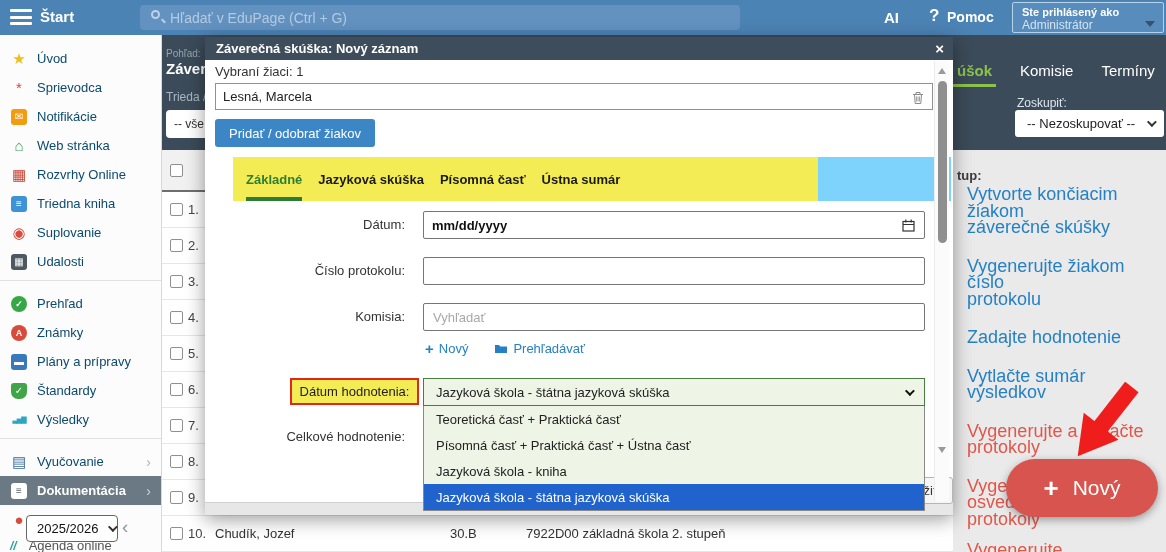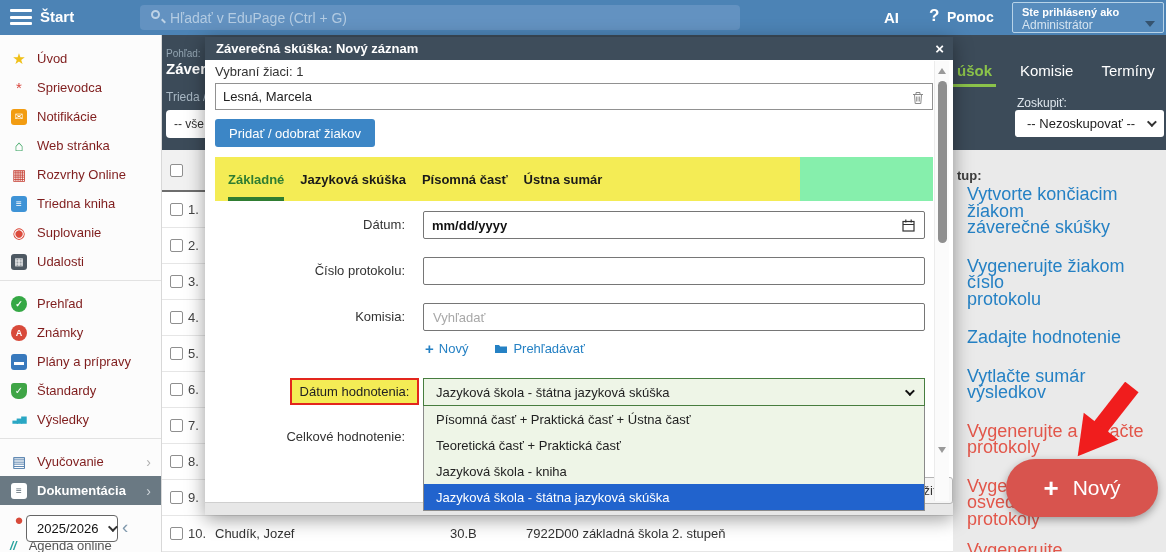--- a/index.html
+++ b/index.html
@@ -26,21 +26,21 @@
   .account .caret { position:absolute; right:8px; top:18px; width:0; height:0; border-left:5px solid transparent; border-right:5px solid transparent; border-top:6px solid #35536f; }
 
   
   .sidebar { position:absolute; left:0; top:35px; width:162px; height:517px; background:#fcfcfc; border-right:1px solid #d8d8d8; overflow:hidden; z-index:10; padding-top:9px; }
   .sitem { height:29px; display:flex; align-items:center; padding-left:11px; cursor:pointer; position:relative; }
   .sicon { width:16px; height:16px; border-radius:3px; display:flex; align-items:center; justify-content:center; font-size:10px; flex:0 0 16px; }
   .sitem.big .sicon { font-size:15px; }
   .sitem.round .sicon { border-radius:50%; font-size:9px; font-weight:bold; }
   .sitem.shield .sicon { border-radius:3px 3px 7px 7px; }
   .sitem.bars .sicon { font-size:7px; letter-spacing:-1px; }
-  .slabel { margin-left:10px; font-size:13px; color:#7f1d1d; white-space:nowrap; }
+  .slabel { margin-left:10px; font-size:13px; color:#0c4a6e; white-space:nowrap; }
   .schev { position:absolute; right:10px; color:#b0b0b0; font-size:14px; }
   .sitem.divider { height:9px; border-top:1px solid #e2e2e2; margin-top:4px; margin-bottom:0; cursor:default; }
   .sitem.active { background:#6a7983; }
   .sitem.active .slabel { color:#fff; font-weight:bold; }
   .sitem.active .schev { color:#cfd6da; }
   .year-select { position:absolute; left:26px; top:480px; width:92px; height:27px; background:#fff; border:1px solid #666; border-radius:4px; z-index:15; display:flex; align-items:center; padding-left:10px; font-size:13px; color:#111; cursor:pointer; }
   .year-select .chev { margin-left:10px; }
   .chev { width:7px; height:7px; border-right:2px solid #333; border-bottom:2px solid #333; transform:rotate(45deg) translateY(-2px); display:inline-block; }
   .collapse-arrow { position:absolute; left:122px; top:481px; font-size:19px; color:#8099ad; z-index:15; cursor:pointer; }
   .agenda-item { position:absolute; left:10px; top:503px; display:flex; align-items:center; z-index:14; cursor:pointer; }
@@ -93,21 +93,21 @@
 
   
   .modal { position:absolute; left:205px; top:37px; width:748px; height:478px; background:#fff; z-index:30; box-shadow:0 4px 18px rgba(0,0,0,.4); }
   .mhead { position:absolute; left:0; top:0; width:748px; height:23px; background:#3e4d5b; }
   .mtitle { position:absolute; left:11px; top:0; line-height:23px; font-size:13px; font-weight:bold; color:#fff; }
   .mclose { position:absolute; right:9px; top:0; line-height:23px; font-size:15px; font-weight:bold; color:#fff; cursor:pointer; }
   .msel-label { position:absolute; left:10px; top:27px; font-size:13px; color:#333; }
   .student-input { position:absolute; left:10px; top:46px; width:718px; height:27px; border:1px solid #919191; font-size:13px; color:#222; display:flex; align-items:center; padding-left:7px; cursor:text; }
   .trash { position:absolute; right:8px; top:7px; }
   .addremove-btn { position:absolute; left:10px; top:82px; width:160px; height:28px; background:#3c86c6; border:none; border-radius:3px; color:#fff; font-size:13px; font-family:"Liberation Sans",sans-serif; cursor:pointer; }
-  .tabstrip { position:absolute; left:10px; top:120px; width:718px; height:44px; background:#86efac; display:flex; align-items:stretch; gap:16px; padding-left:13px; }
+  .tabstrip { position:absolute; left:28px; top:120px; width:718px; height:44px; background:#7dd3fc; display:flex; align-items:stretch; gap:16px; padding-left:13px; }
   .yellowband { position:absolute; left:0; top:0; width:585px; height:44px; background:#f4ec55; }
   .mtab { position:relative; display:flex; align-items:center; font-size:13px; font-weight:bold; color:#1a1a1a; cursor:pointer; white-space:nowrap; z-index:1; }
   .mtab.active { color:#2f7d32; }
   .mtab.active::after { content:""; position:absolute; left:0; right:0; bottom:0; height:4px; background:#2f7d32; }
   .flabel { position:absolute; left:0; width:208px; text-align:right; padding-right:8px; line-height:28px; font-size:13px; color:#333; white-space:nowrap; }
   .ffield { position:absolute; left:218px; width:502px; height:28px; border:1px solid #767676; border-radius:2px; background:#fff; font-size:13px; color:#111; font-family:"Liberation Sans",sans-serif; padding-left:9px; outline:none; }
   .datefield { display:flex; align-items:center; font-weight:bold; cursor:text;padding-left:8px; }
   .calicon { position:absolute; right:9px; top:7px; }
   .ffield::placeholder { color:#a8a8a8; }
   .mlinks { position:absolute; left:220px; top:303px; display:flex; align-items:center; gap:26px; }
@@ -486,23 +486,23 @@
     <div class="sposob-label">Dátum hodnotenia:</div>
     <div class="gselect">
       <span>Jazyková škola - štátna jazyková skúška</span>
       <span class="chev"></span>
     </div>
 
     <div class="flabel" style="top:386px;">Celkové hodnotenie:</div>
 
     <div class="options">
 
+        <div class="opt">Teoretická časť + Praktická časť</div>
+
         <div class="opt">Písomná časť + Praktická časť + Ústna časť</div>
-
-        <div class="opt">Teoretická časť + Praktická časť</div>
 
         <div class="opt">Jazyková škola - kniha</div>
 
         <div class="opt selected">Jazyková škola - štátna jazyková skúška</div>
       </div>
 
     <div class="mfooter"></div>
     <button class="save-btn">Uložiť</button>
 
     <div class="mscroll">

